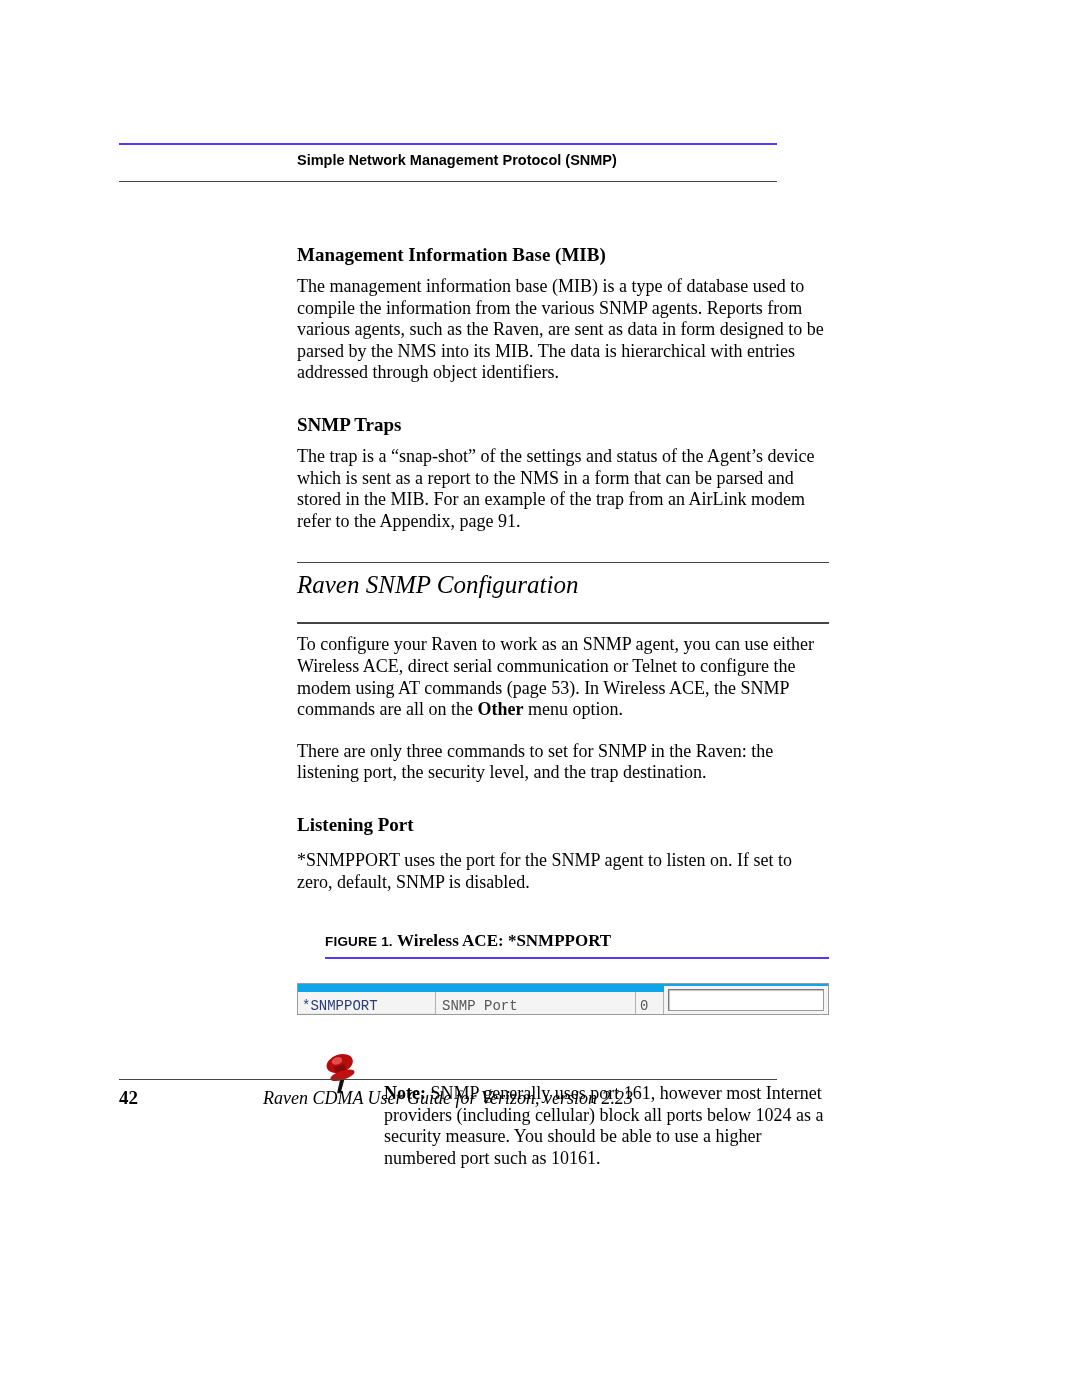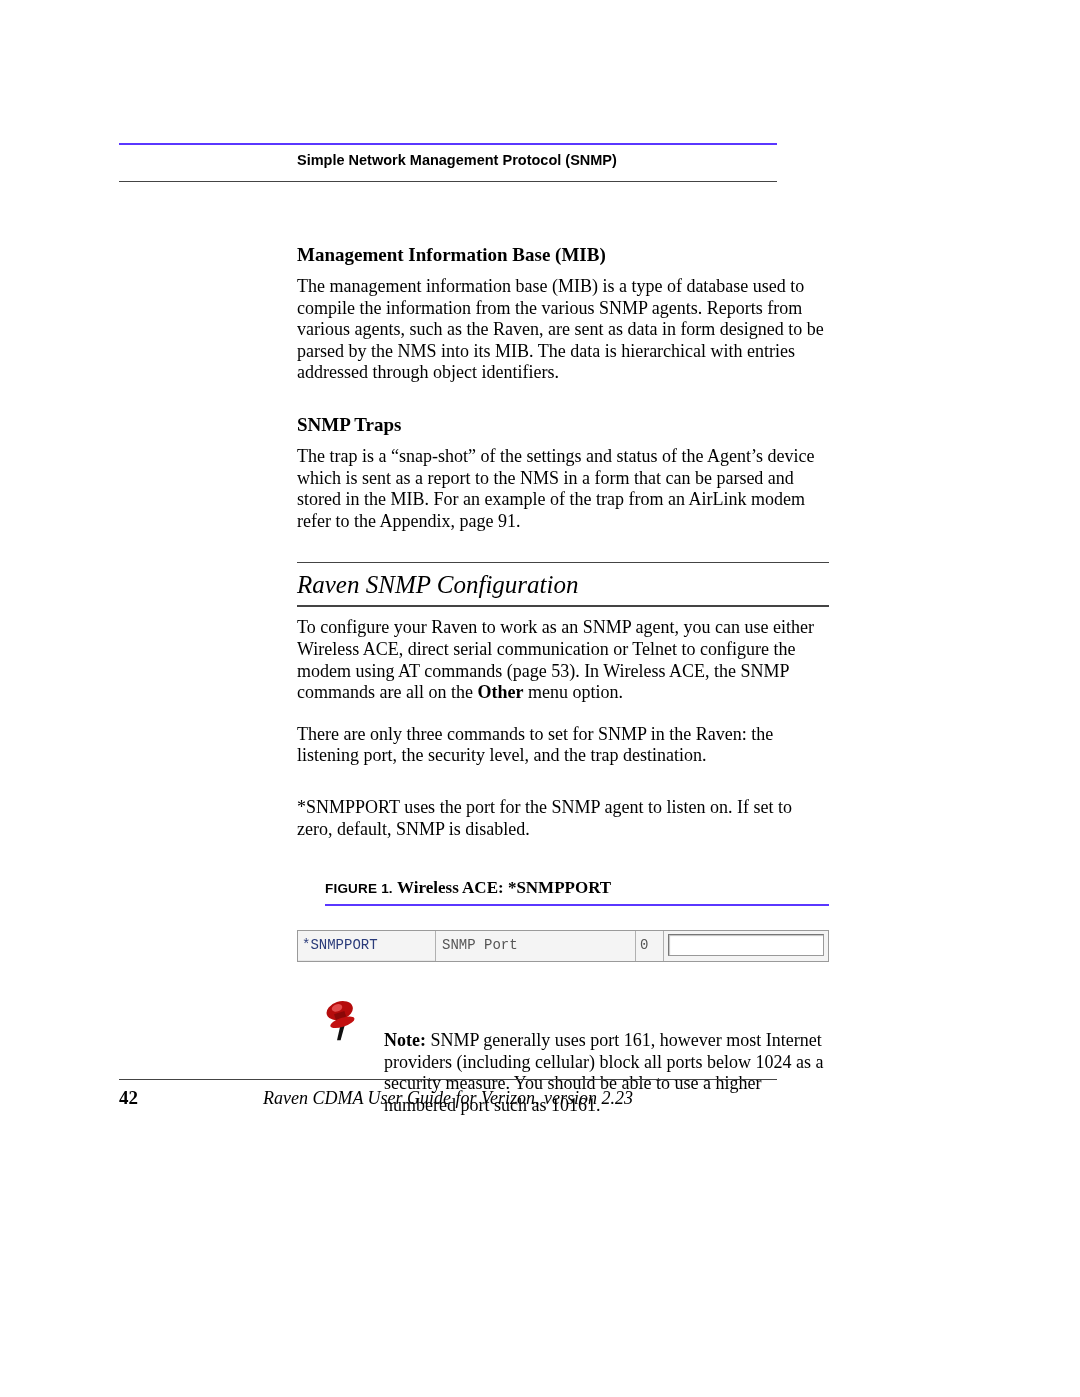--- a/index.html
+++ b/index.html
@@ -53,21 +53,21 @@
   .para {
     font-size: 18px;
     line-height: 1.2;
     margin: 0 0 30px 0;
   }
   .h2 {
     font-style: italic;
     font-size: 25px;
     font-weight: 400;
     margin: 0;
-    padding-bottom: 8px;
+    padding-bottom: 25px;
   }
   .section-wrap {
     margin-top: 26px;
     margin-bottom: 10px;
     border-top: 1px solid #444;
     border-bottom: 1px solid #444;
     padding: 8px 0 0 0;
   }
   .sub-rule {
     border-top: 1px solid #444;
@@ -91,20 +91,21 @@
     margin-top: 6px;
   }
   .fig {
     margin-top: 24px;
     display: flex;
     border: 1px solid #9a9a9a;
     background: #0ea5e9;
     height: 30px;
     font-family: "Courier New", monospace;
     font-size: 14px;
+    align-items: flex-end;
   }
   .fig .cell1 {
     width: 138px;
     border-right: 1px solid #b0b0b0;
     padding: 6px 4px 0 4px;
     color: #2a3b7a;
     background: #f4f4f4;
     box-sizing: border-box;
     box-shadow: inset 0 -1px 0 rgba(0,0,0,0.05);
   }
@@ -202,20 +203,21 @@
       <div class="h2">Raven SNMP Configuration</div>
       <div class="sub-rule"></div>
     </div>
 
     <p class="para" style="margin-top:6px; margin-bottom:20px;">
       <span>To configure your Raven to work as an SNMP agent, you can use either Wireless ACE, direct serial communication or Telnet to configure the modem using AT commands (page 53). In Wireless ACE, the SNMP commands are all on the </span><b>Other</b><span> menu option.</span>
     </p>
 
     <p class="para">There are only three commands to set for SNMP in the Raven: the listening port, the security level, and the trap destination.</p>
 
+    <div class="h3" style="margin-top:6px;">Listening Port</div>
     <p class="para" style="margin-top:14px;">*SNMPPORT uses the port for the SNMP agent to listen on.  If set to zero, default, SNMP is disabled.</p>
 
     <div class="figcap">
       <span class="label">FIGURE 1.</span>
       <span> </span>
       <span class="title">Wireless ACE: *SNMPPORT</span>
       <div class="fig-rule"></div>
     </div>
 
     <div class="fig">

